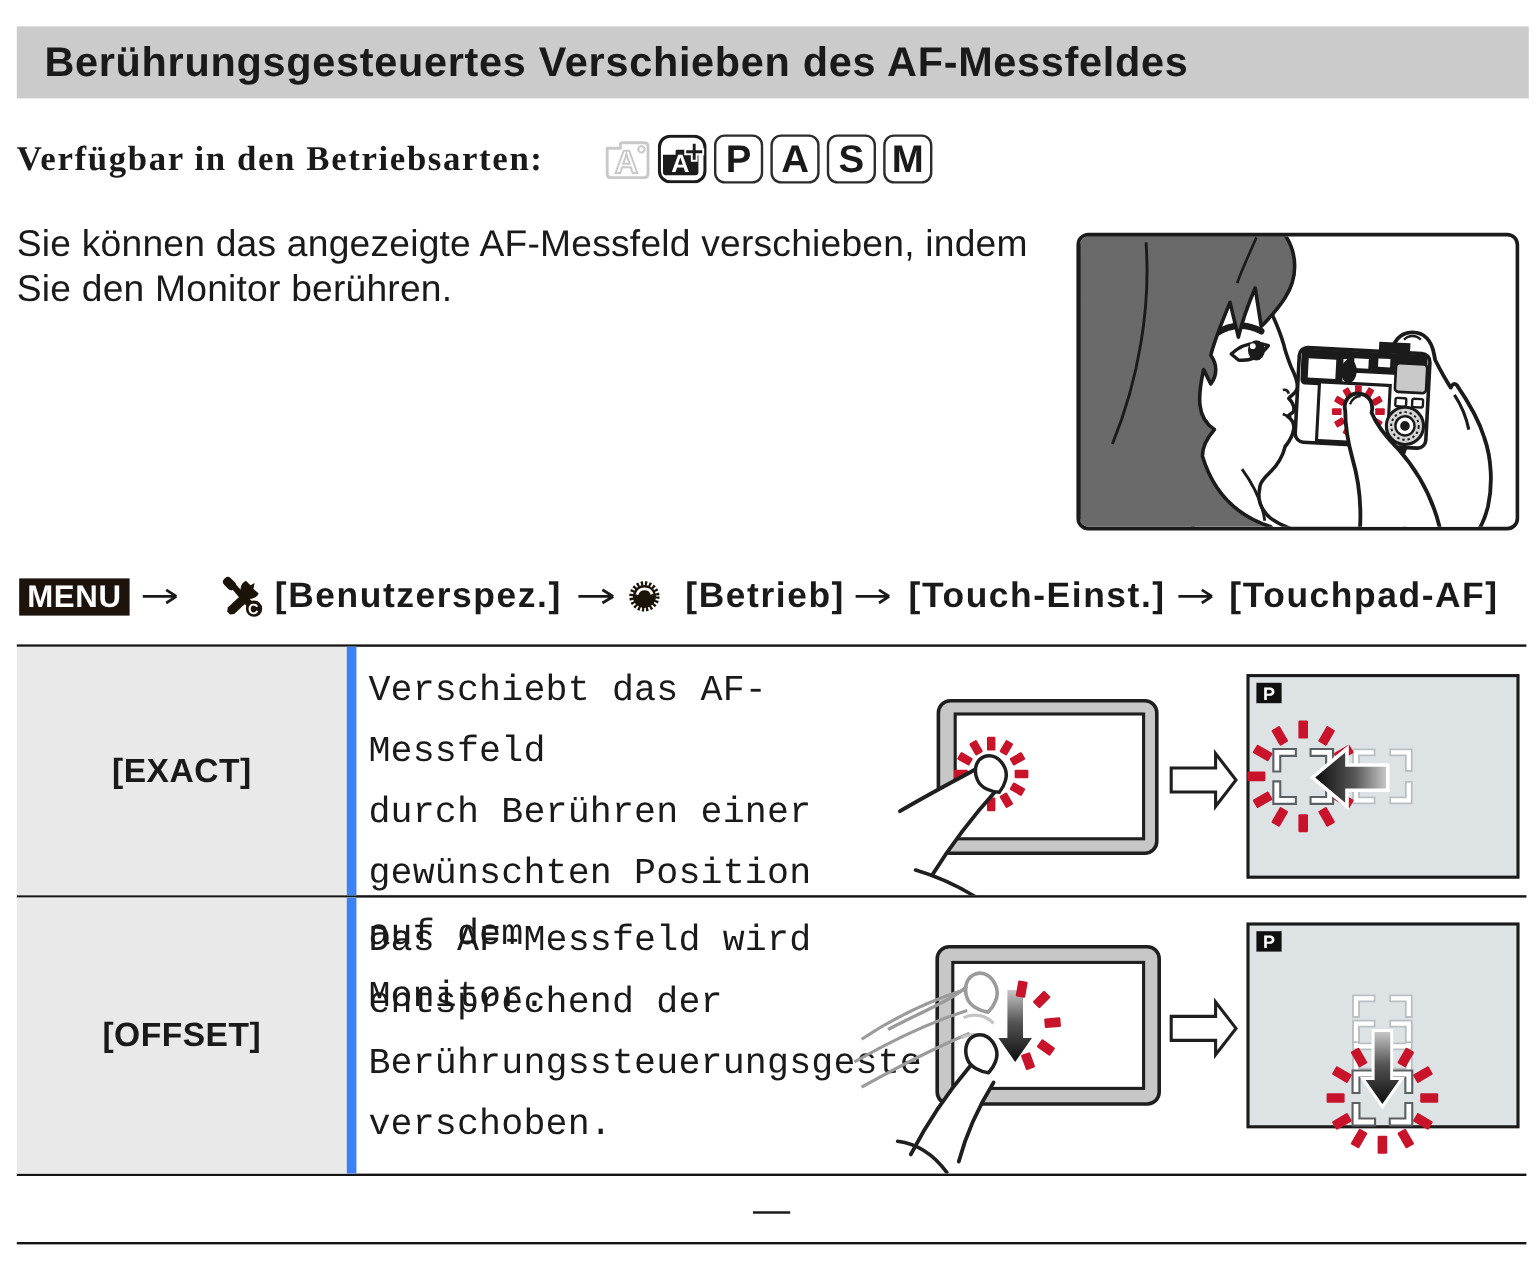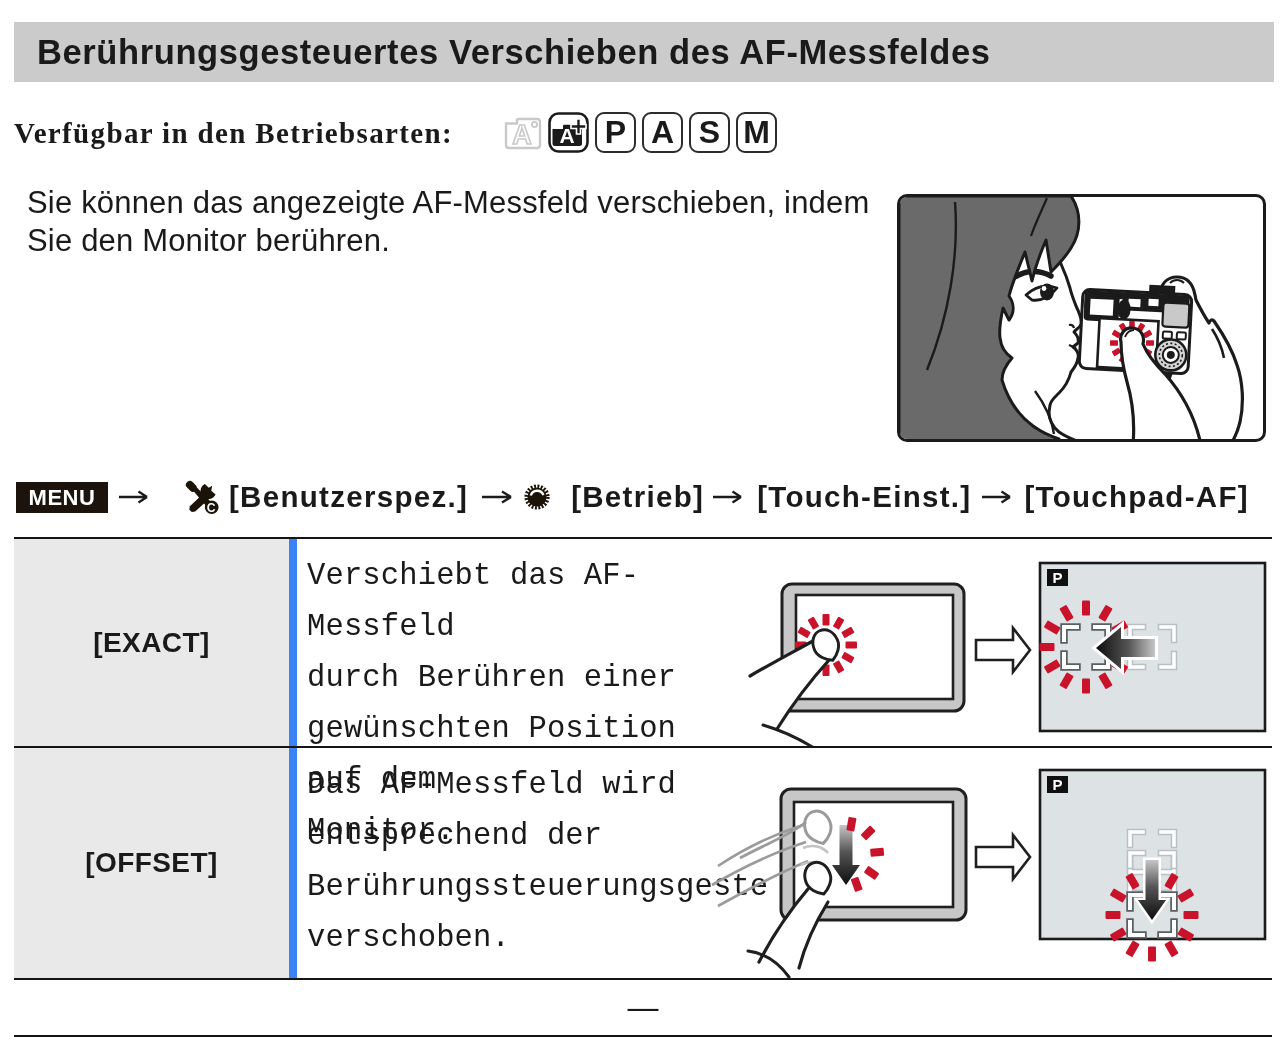--- a/index.html
+++ b/index.html
@@ -14,32 +14,32 @@
   
   .avail-label { position:absolute; left:14px; top:117px; font-size:29px; font-weight:bold; letter-spacing:1.35px; white-space:nowrap;font-family:Liberation Serif, serif; }
   .mode-icons { position:absolute; left:503px; top:111px; height:42px; display:flex; align-items:center; }
   .mode-box { width:41px; height:41px; border:2.5px solid #2c2c2c; border-radius:9px; margin-left:6px;
               display:flex; align-items:center; justify-content:center;
               font-weight:bold; font-size:32px; background:#fff; }
   .mode-ia  { width:40px; height:37px; margin-top:2px; }
   .mode-iaplus { width:41px; height:41px; margin-left:5px; }
 
   
-  .intro { position:absolute; left:27px; top:184px; width:880px; font-size:31px; line-height:37.5px; letter-spacing:0.18px; white-space:pre-line; }
+  .intro { position:absolute; left:14px; top:184px; width:880px; font-size:31px; line-height:37.5px; letter-spacing:0.18px; white-space:pre-line; }
 
   
   .illu-box { position:absolute; left:897px; top:194px; width:369px; height:248px;
               border:3px solid #1b1b1b; border-radius:10px; background:#fff; overflow:hidden; }
   .illu-box svg { position:absolute; left:-1px; top:-1px; width:369px; height:248px; }
 
   
   .menu-path { position:absolute; left:16px; top:478px; height:38px; display:flex; align-items:center;
                font-size:29.5px; font-weight:bold; letter-spacing:1.3px; white-space:nowrap; }
   .menu-badge { background:#1c130c; color:#ffffff; height:31px; line-height:31px; width:92px; text-align:center;
-                font-size:22px; font-weight:bold; letter-spacing:0.5px; display:inline-block; }
+                font-size:26px; font-weight:bold; letter-spacing:0.5px; display:inline-block; }
   .mp-arrow { margin-left:11px; display:inline-block; }
   .mp-icon  { display:inline-block; }
 
   
   .af-table { position:absolute; left:14px; top:537px; width:1258px; border-top:2px solid #151515; }
   .af-row { display:flex; border-bottom:2px solid #151515; position:relative; }
   .af-row-exact  { height:209px; }
   .af-row-offset { height:232px; }
   .af-row-aus    { height:57px;  }
   .af-opt { width:283px; background:#e9e9e9; border-right:8px solid #3b82f6;

